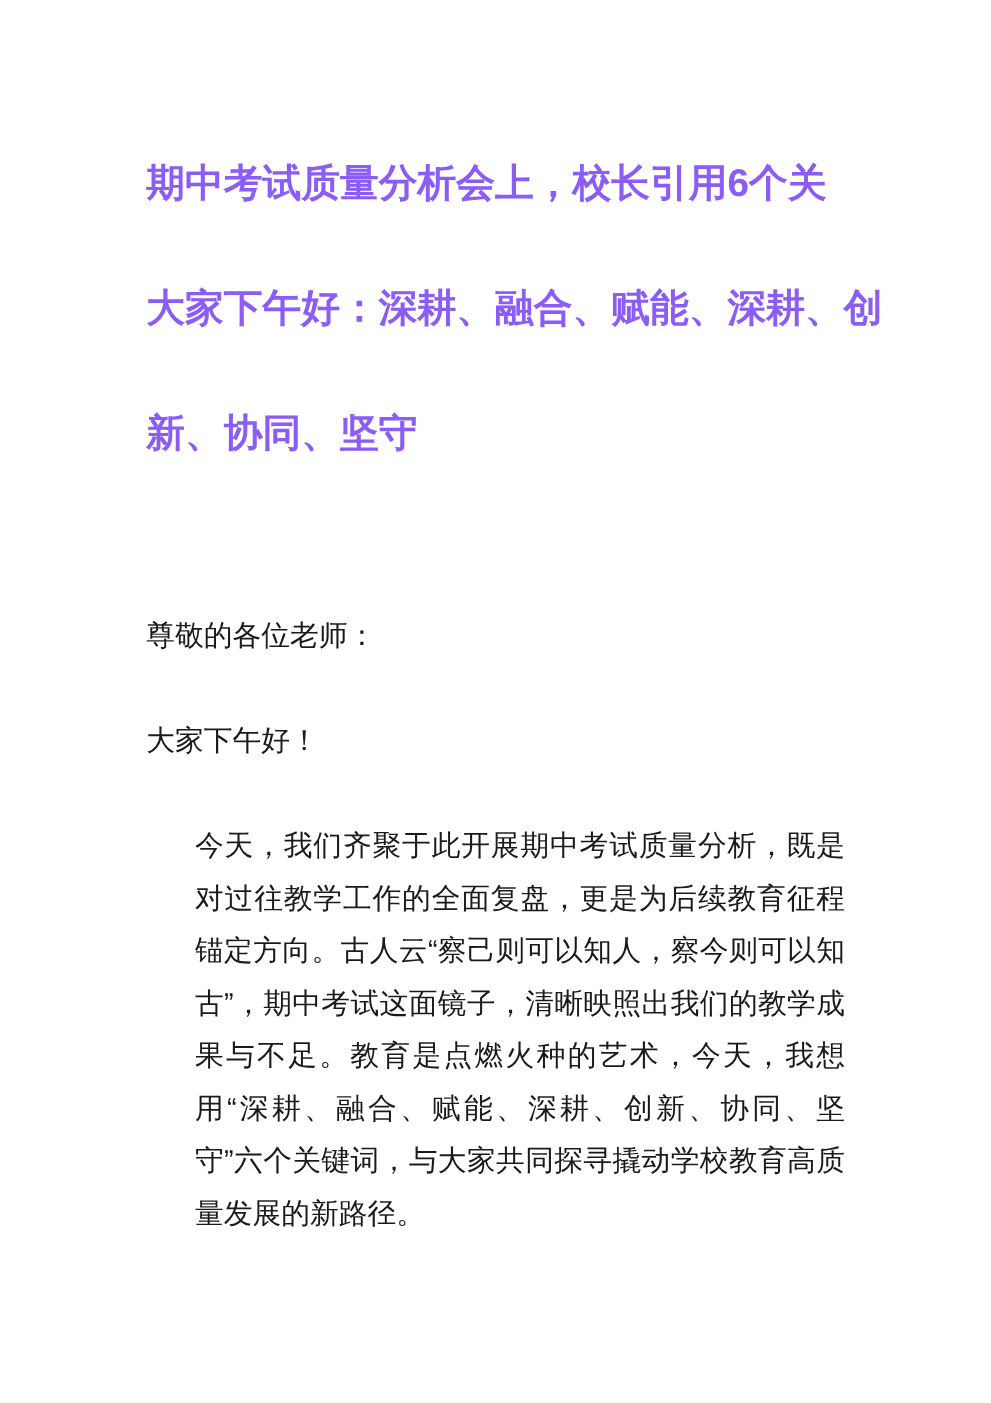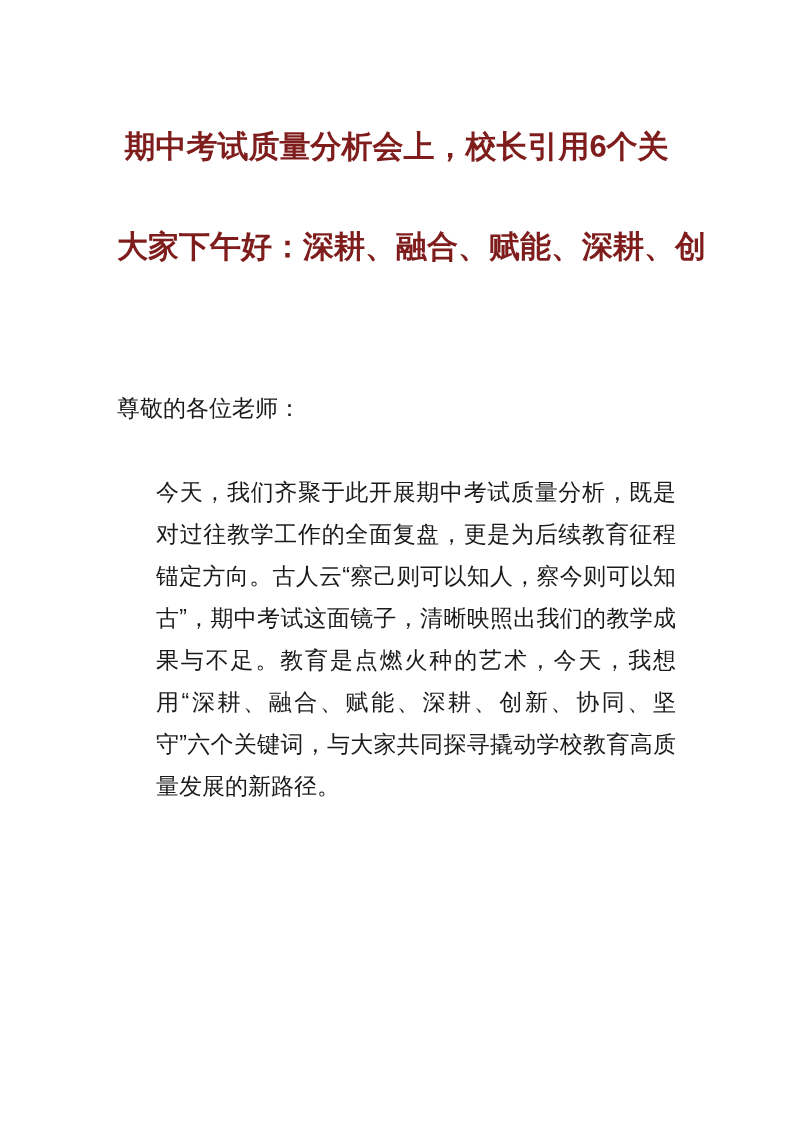--- a/index.html
+++ b/index.html
@@ -18,22 +18,22 @@
     overflow: hidden;
     font-family: "Liberation Sans", sans-serif;
     color: #1a1a1a;
   }
   .doc-title {
     margin: 0;
     padding: 0;
     font-size: 31px;
     font-weight: 700;
     line-height: 100px;
-    text-align: center;
-    color: #7f1d1d;
+    text-align: left;
+    color: #8b5cf6;
   }
   .title-line {
     display: block;
     white-space: nowrap;
   }
   .para {
     margin: 0 0 42px 0;
     font-size: 23px;
     font-weight: 400;
     line-height: 42px;
@@ -48,20 +48,22 @@
   }
 </style>
 </head>
 <body>
 
 <div class="page">
 
   <h1 class="doc-title">
     <span class="title-line">期中考试质量分析会上，校长引用6个关</span>
     <span class="title-line">大家下午好：深耕、融合、赋能、深耕、创</span>
+    <span class="title-line">新、协同、坚守</span>
   </h1>
 
   <p class="para salutation">尊敬的各位老师：</p>
 
+  <p class="para greeting">大家下午好！</p>
 
   <p class="para body-paragraph">今天，我们齐聚于此开展期中考试质量分析，既是对过往教学工作的全面复盘，更是为后续教育征程锚定方向。古人云“察己则可以知人，察今则可以知古”，期中考试这面镜子，清晰映照出我们的教学成果与不足。教育是点燃火种的艺术，今天，我想用“深耕、融合、赋能、深耕、创新、协同、坚守”六个关键词，与大家共同探寻撬动学校教育高质量发展的新路径。</p>
 
 </div>
 
 </body></html>

